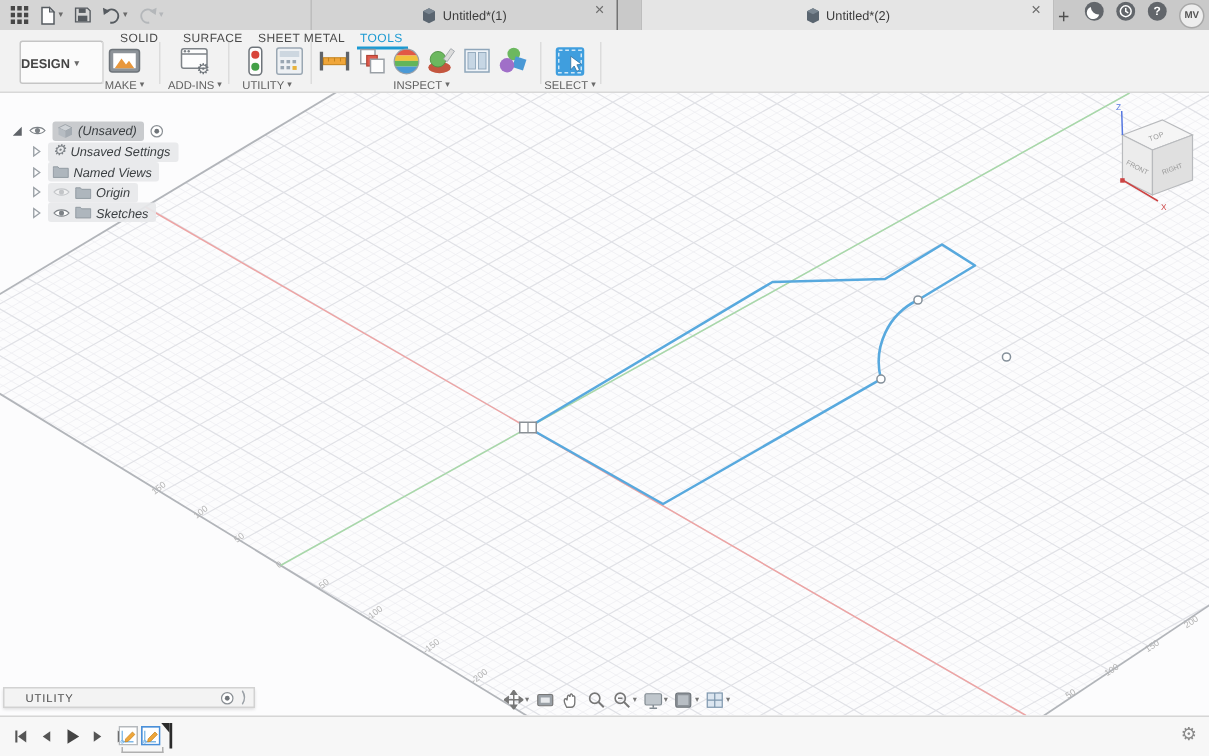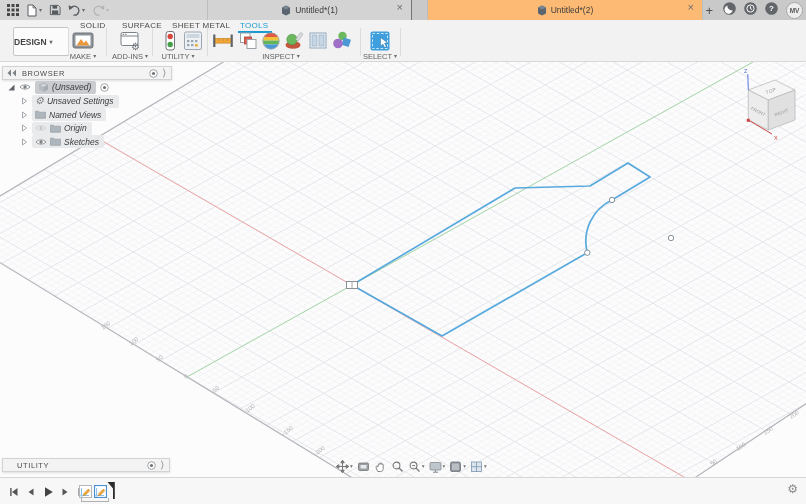--- a/index.html
+++ b/index.html
@@ -8,21 +8,21 @@
   
   .titlebar{position:absolute;left:0;top:0;width:806px;height:20px;background:#c9c9c9;}
   .tb-left{position:absolute;left:0;top:0;width:207px;height:20px;background:#d5d5d5;
            display:flex;align-items:center;gap:7px;padding-left:7px;box-sizing:border-box;}
   .tb-ic{display:flex;align-items:center;gap:1px;}
   .tb-caret{font-size:6px;color:#6a6a6a;line-height:1;}
   .doc-tab{position:absolute;top:0;height:20px;display:flex;align-items:center;justify-content:center;
            gap:4px;box-sizing:border-box;font-size:8.5px;color:#3c3c3c;}
   .doc-tab .closex{position:absolute;right:8px;top:1px;font-size:11px;color:#6d6d6d;cursor:default;}
   #tab1{left:207px;width:205px;background:#d3d3d3;border-left:1px solid #bdbdbd;border-right:1px solid #737373;}
-  #tab2{left:427px;width:276px;background:#fdba74;border-left:1px solid #bdbdbd;border-right:1px solid #bdbdbd;}
+  #tab2{left:427px;width:276px;background:#e5e5e5;border-left:1px solid #bdbdbd;border-right:1px solid #bdbdbd;}
   .tb-right{position:absolute;right:3px;top:0;height:20px;display:flex;align-items:center;gap:8px;}
   .plusbtn{font-size:13px;color:#4f4f4f;line-height:1;margin-right:2px;}
   .avatar{width:15px;height:15px;border-radius:50%;background:#ededed;border:1px solid #a8a8a8;
           font-size:6.5px;font-weight:bold;color:#555;display:flex;align-items:center;justify-content:center;}
   
   .toolbar{position:absolute;left:0;top:20px;width:806px;height:42px;background:#f2f2f2;
            border-bottom:1px solid #d8d8d8;box-sizing:border-box;}
   .design-box{position:absolute;left:13px;top:7px;width:54px;height:27px;background:#fbfbfb;
               border:1px solid #c5c5c5;border-radius:2px;display:flex;align-items:center;justify-content:flex-start;
               gap:3px;font-size:8.5px;color:#444;font-weight:bold;}
@@ -618,34 +618,20 @@
           <text x="757.5" y="51" font-size="4.6" fill="#9a9a9a" text-anchor="middle" transform="rotate(27 757.5 51)">FRONT</text>
           <text x="782" y="52" font-size="4.6" fill="#9a9a9a" text-anchor="middle" transform="rotate(-20 782 52)">RIGHT</text>
           <line x1="748.3" y1="28" x2="747.8" y2="12" stroke="#5577e0" stroke-width="1"></line>
           <text x="744" y="11" font-size="5.5" fill="#5577e0">Z</text>
           <line x1="748.3" y1="58" x2="772" y2="72" stroke="#cc4444" stroke-width="1"></line>
           <rect x="746.8" y="56.8" width="3" height="3" fill="#cc4444"></rect>
           <text x="774" y="78" font-size="5.5" fill="#cc4444">X</text>
         </g>
     </svg>
 
-    <div class="panel-hdr" id="browser-hdr">
-      <svg width="10" height="8" viewBox="0 0 10 8">
-          <polygon points="4,0.5 4,7.5 0.5,4" fill="#7d8287"></polygon>
-          <polygon points="9,0.5 9,7.5 5.5,4" fill="#7d8287"></polygon>
-        </svg>
-      <span class="panel-title">BROWSER</span>
-      <svg width="9" height="9" viewBox="0 0 9 9">
-          <circle cx="4.5" cy="4.5" r="3.8" fill="#fff" stroke="#8a8f94" stroke-width="0.8"></circle>
-          <circle cx="4.5" cy="4.5" r="1.6" fill="#6f7479"></circle>
-        </svg>
-      <svg width="4" height="10" viewBox="0 0 4 10">
-          <path d="M0.5 0.5 Q3.5 5 0.5 9.5" stroke="#9aa0a6" fill="none"></path>
-        </svg>
-    </div>
     <div id="browser-rows">
         <div class="brow" style="left: 8px; top: 19px;">
           <svg width="7" height="7" viewBox="0 0 7 7">
             <polygon points="6.5,0.5 6.5,6.5 0.5,6.5" fill="#5f6368"></polygon>
           </svg>
           <svg width="12" height="8" viewBox="0 0 12 8" style="opacity:1">
             <path d="M1 4 C3.2 1.2 8.8 1.2 11 4 C8.8 6.8 3.2 6.8 1 4 Z" fill="#fdfdfd" stroke="#7d8287" stroke-width="0.8"></path>
             <circle cx="6" cy="4" r="1.7" fill="#7d8287"></circle>
           </svg>
           <span class="bchip root">

